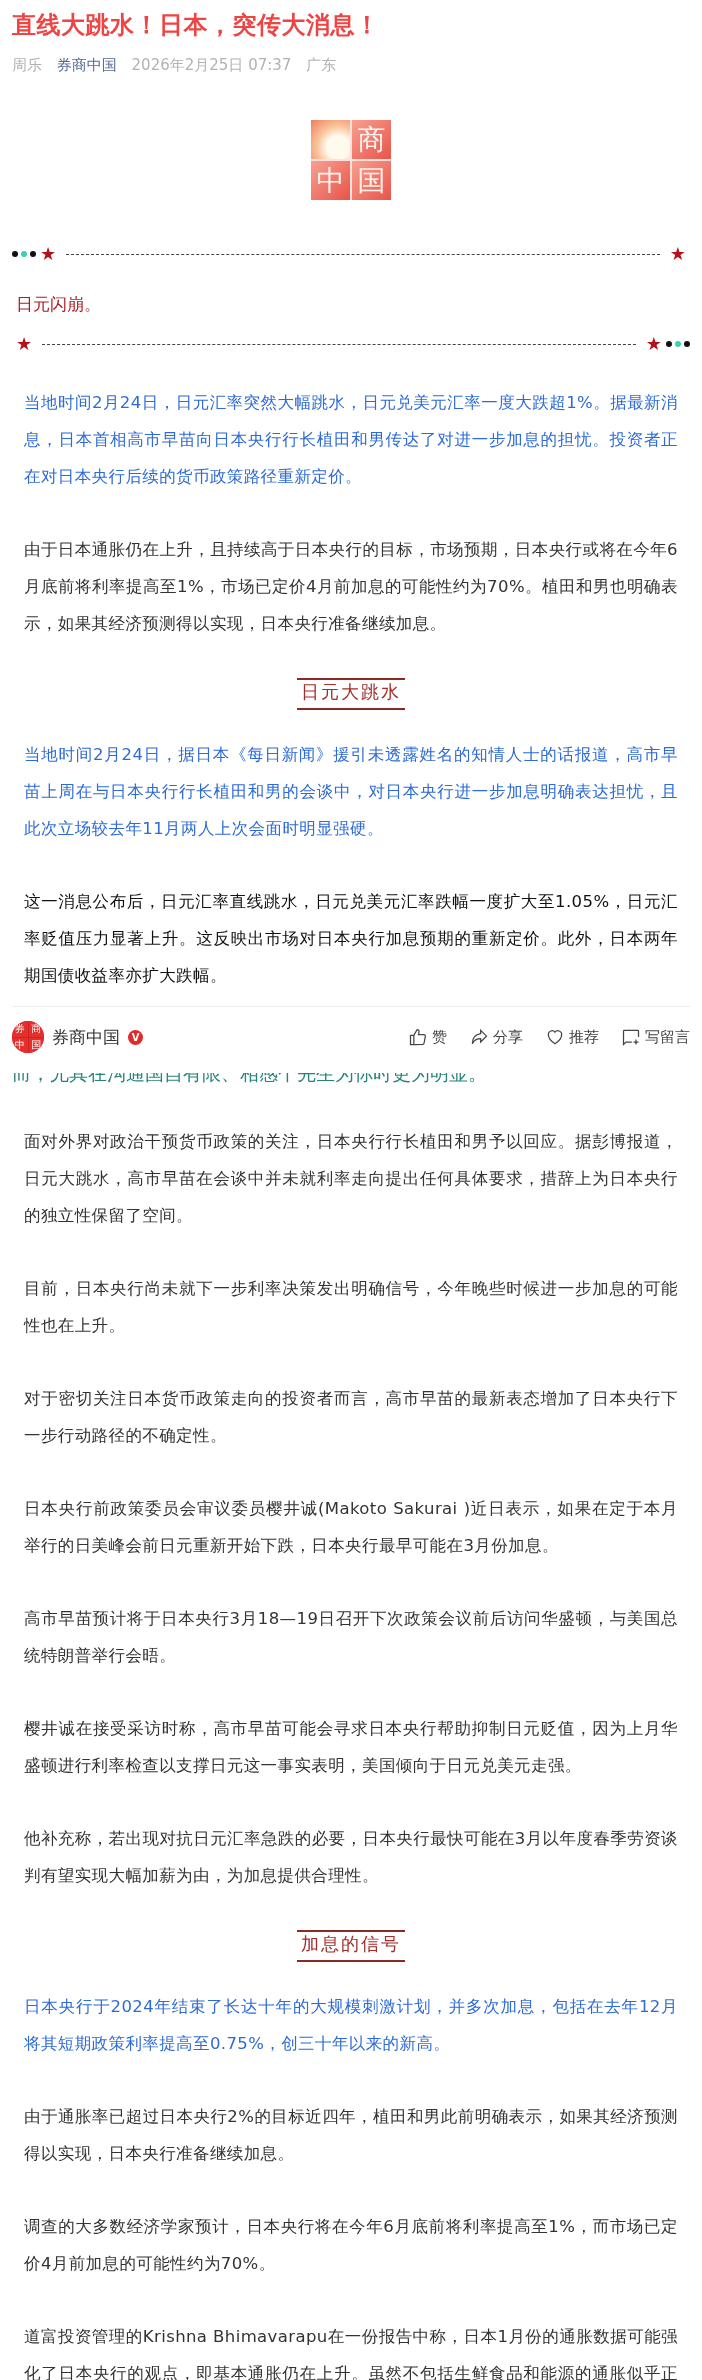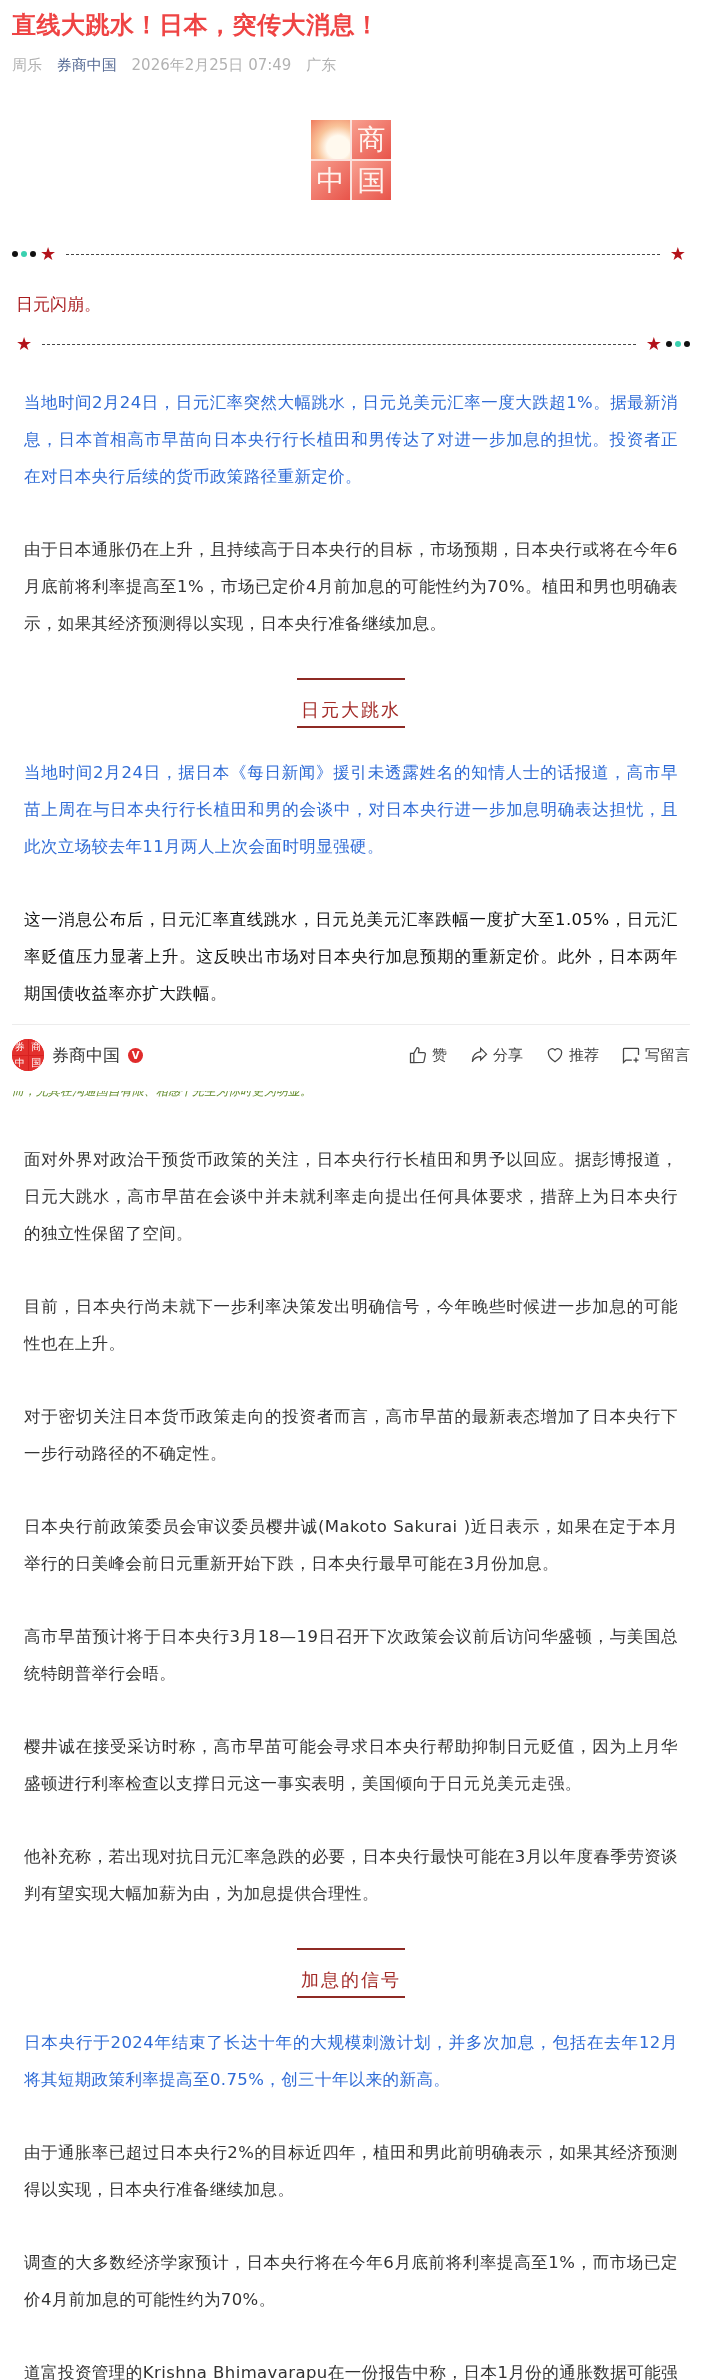--- a/index.html
+++ b/index.html
@@ -19,43 +19,43 @@
   .divider .dot.teal { background: #3ad1b0; }
   .divider .star { color: #b3121a; font-size: 18px; line-height: 18px; margin: 0 4px; }
   .divider .line { flex: 1; border-top: 1.5px dashed #444; margin: 0 6px; }
   .flash { color: #a81b1e; font-size: 17px; margin: 29px 0 18px 4px; }
   p { margin: 12px; font-size: 16.5px; line-height: 37px; letter-spacing: 0.4px; text-align: justify; }
   p.blue { color: #2f6bd6; }
   p.bold { font-weight: normal; color: #111; }
   p.dark { color: #333; }
   .para { margin-top: 36px; }
   .section-head { display: flex; justify-content: center; margin: 36px 0 26px; }
-  .section-head .box { border-top: 2px solid #8e2a24; border-bottom: 2px solid #8e2a24; padding: 18px 4px 4px; color: #a32b28; font-size: 18px; letter-spacing: 2px; }
+  .section-head .box { border-top: 2px solid #8e2a24; border-bottom: 2px solid #8e2a24; padding: 0 4px 4px; color: #a32b28; font-size: 18px; letter-spacing: 2px; }
   .actionbar { display: flex; align-items: center; justify-content: space-between; border-top: 1px solid #ececec; margin-top: 6px; height: 60px; }
   .account { display: flex; align-items: center; gap: 8px; }
   .avatar { width: 32px; height: 32px; border-radius: 50%; background: #d71f1f; display: grid; grid-template-columns: 1fr 1fr; grid-template-rows: 1fr 1fr; overflow: hidden; gap: 1px; }
   .avatar div { color: #fff; font-size: 10px; display: flex; align-items: center; justify-content: center; background: #e3302d; }
   .acc-name { font-size: 17px; color: #333; }
   .vbadge { width: 15px; height: 15px; border-radius: 50%; background: #e02b2b; color: #fff; font-size: 10px; font-weight: bold; display: inline-flex; align-items: center; justify-content: center; }
   .actions { display: flex; gap: 22px; font-size: 15px; color: #444; }
   .action { display: flex; align-items: center; gap: 4px; cursor: pointer; }
   .action svg { width: 20px; height: 20px; }
-  .cut-line { color: #4d7c0f; font-size: 12px; height: 14px; overflow: hidden; line-height: 24px; margin-top: 6px; opacity: 0.9; font-style: italic; }
+  .cut-line { color: #0f766e; font-size: 19px; height: 14px; overflow: hidden; line-height: 24px; margin-top: 6px; opacity: 0.9; }
   .cut-line span { display: block; margin-top: -12px; }
 </style>
 </head>
 <body>
 
 <div class="page">
   <h1 class="title">直线大跳水！日本，突传大消息！</h1>
 
   <div class="meta">
     <span>周乐</span>
     <span class="source">券商中国</span>
-    <span>2026年2月25日 07:49</span>
+    <span>2026年2月25日 07:37</span>
     <span>广东</span>
   </div>
 
   <div class="logo-wrap">
     <div class="logo">
       <div class="glow" style="color:transparent">券</div>
       <div>商</div>
       <div>中</div>
       <div>国</div>
     </div>

